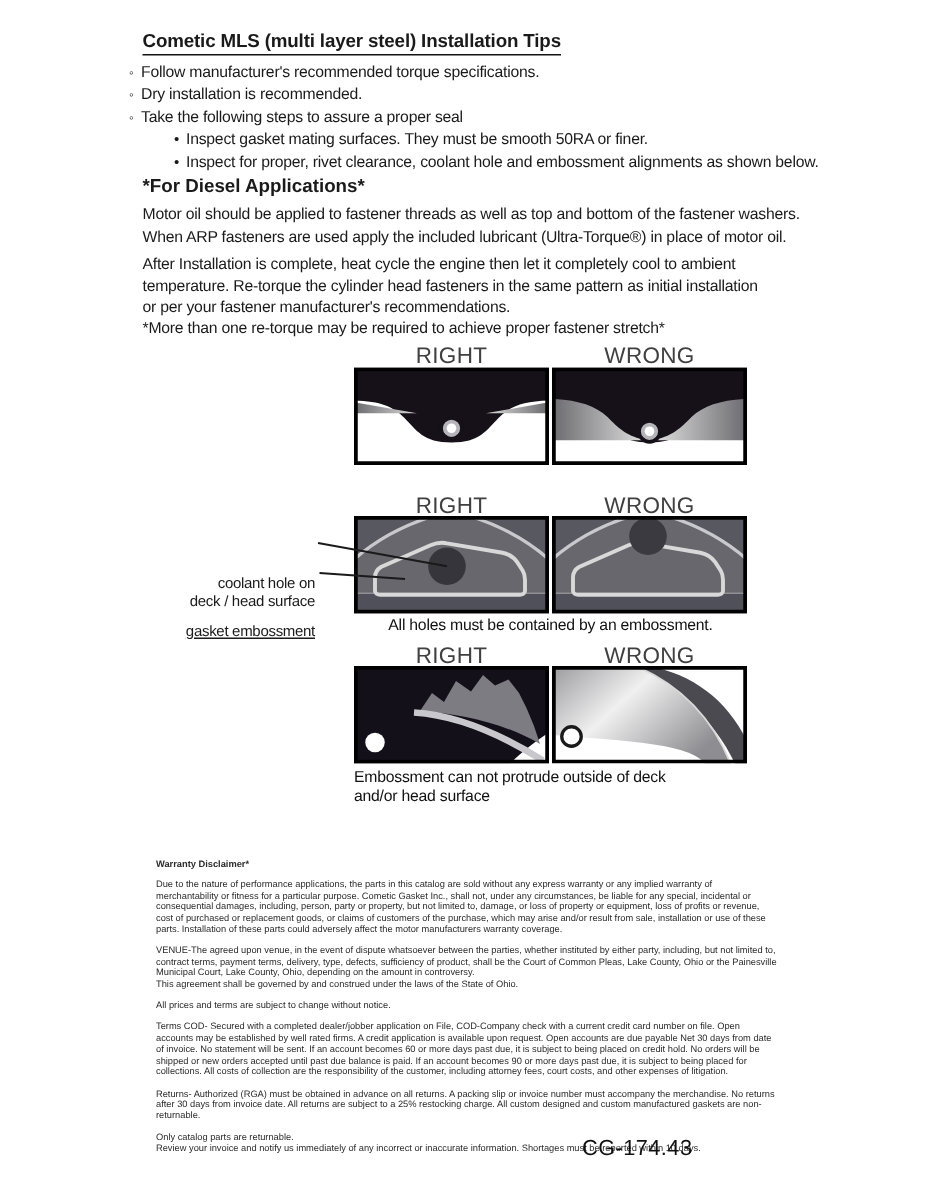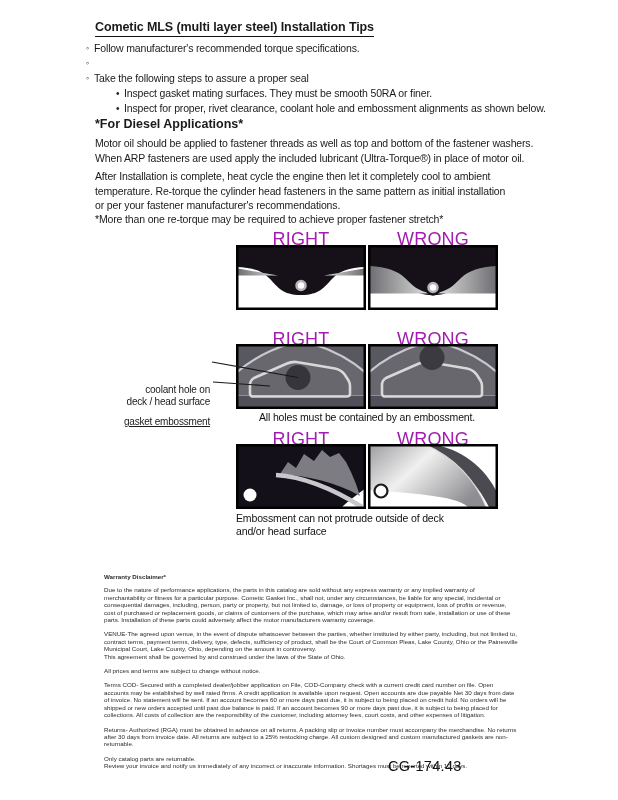--- a/index.html
+++ b/index.html
@@ -22,21 +22,21 @@
   .bullets{left:86px;top:41px;font-size:10.5px;letter-spacing:-0.15px;line-height:15px;width:500px;}
   .bullet-row{display:flex;}
   .bullet-row .glyph{width:8px;flex:0 0 8px;font-size:9px;}
   .bullet-row.sub{margin-left:30px;}
   .bullet-row.sub .glyph{font-size:10px;}
   .diesel-heading{left:95px;top:117px;font-size:12.5px;font-weight:bold;}
   .para{left:95px;top:0;font-size:10.5px;letter-spacing:-0.15px;line-height:14.5px;width:480px;white-space:pre-line;}
   .p1{top:136px;}
   .p2{top:169px;}
   .p3{top:212px;}
-  .dlabel{width:130px;text-align:center;font-size:18px;letter-spacing:0.2px;color:#a21caf;}
+  .dlabel{width:130px;text-align:center;font-size:15px;letter-spacing:0.2px;color:#404040;}
   .dbox{width:130px;height:65px;}
   .dbox svg{display:block;}
   .caption{font-size:10.5px;letter-spacing:-0.15px;line-height:12.5px;color:#111;white-space:pre-line;}
   .ann{width:122px;left:88px;text-align:right;font-size:10px;line-height:11.5px;letter-spacing:-0.2px;white-space:pre-line;margin-top:40px;}
   .leader{z-index:5;pointer-events:none;}
   .fineprint{left:104px;top:573px;width:414px;font-size:6.2px;line-height:7.4px;color:#2b2b2b;letter-spacing:0;}
   .fineprint p{margin:0 0 7px 0;white-space:pre-line;}
   .fineprint .fp-head{font-weight:bold;margin-bottom:6px;}
   .pagenum{left:388px;top:758px;font-size:14.5px;letter-spacing:0.3px;color:#111;}
 </style>
@@ -47,20 +47,21 @@
 
   <div class="abs title">Cometic MLS (multi layer steel) Installation Tips</div>
 
   <div class="abs bullets">
     <div class="bullet-row">
       <span class="glyph">◦</span>
       <span>Follow manufacturer's recommended torque specifications.</span>
     </div>
     <div class="bullet-row">
       <span class="glyph">◦</span>
+      <span>Dry installation is recommended.</span>
     </div>
     <div class="bullet-row">
       <span class="glyph">◦</span>
       <span>Take the following steps to assure a proper seal</span>
     </div>
     <div class="bullet-row sub">
       <span class="glyph">•</span>
       <span>Inspect gasket mating surfaces.  They must be smooth 50RA or finer.</span>
     </div>
     <div class="bullet-row sub">

